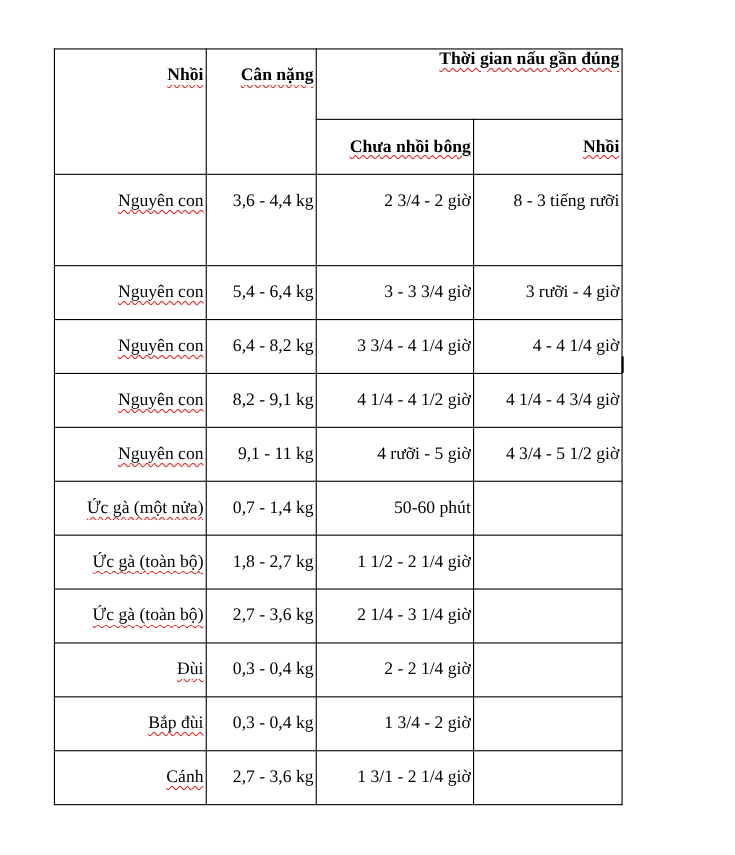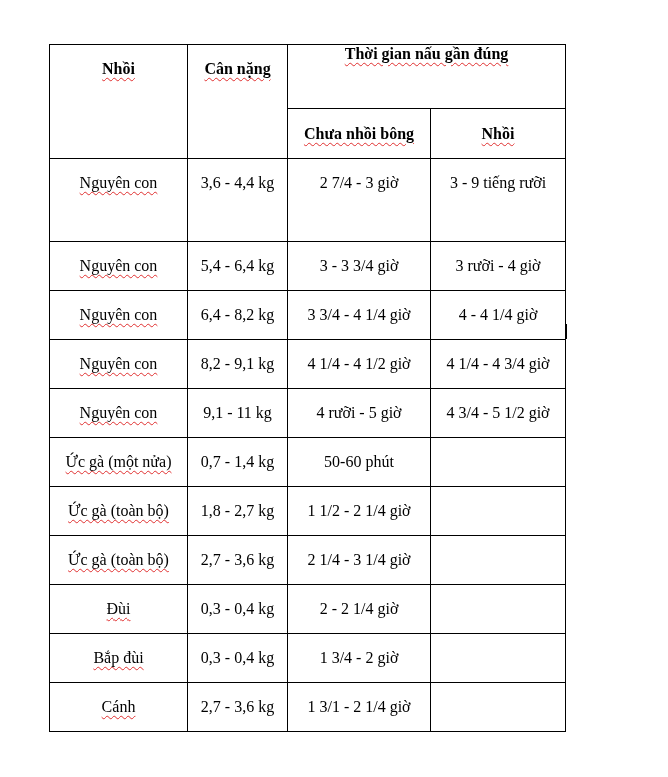--- a/index.html
+++ b/index.html
@@ -1,20 +1,20 @@
 <!DOCTYPE html>
 <html><head>
 <meta charset="utf-8">
 <style>
   html, body { margin:0; padding:0; background:#ffffff; }
   body { width:668px; height:777px; position:relative; overflow:hidden;
          font-family:"Liberation Serif", serif; color:#000; }
   table.doc { position:absolute; left:49px; top:44px; border-collapse:collapse;
               table-layout:fixed; width:516px; }
-  table.doc td, table.doc th { border:1.5px solid #000; text-align:center;
+  table.doc td, table.doc th { border:1.5px solid #000; text-align:right;
               font-size:16px; padding:0 2px; white-space:nowrap; }
   th { font-weight:bold; }
   .sp { text-decoration: underline wavy #e03030; text-decoration-thickness:1px;
         text-underline-offset:3px; }
   .h1 td, .h1 th { height:63px; vertical-align:top; padding-top:15px; }
   .h2 th { height:49px; vertical-align:middle; }
   tr.r-first td { height:67px; vertical-align:top; padding-top:15px; }
   tr.r td { height:48px; vertical-align:middle; }
   .cursor { position:absolute; left:565px; top:324px; width:2px; height:15px; background:#000; }
 </style>
@@ -36,22 +36,22 @@
   </tr>
   <tr class="h2">
     <th><span class="sp">Chưa nhồi bông</span></th>
     <th><span class="sp">Nhồi</span></th>
   </tr>
   </tbody>
     <tbody id="tbody">
       <tr class="r-first">
     <td><span class="sp">Nguyên con</span></td>
     <td><span>3,6 - 4,4 kg</span></td>
-    <td><span>2 7/4 - 3 giờ</span></td>
-    <td><span>3 - 9 tiếng rưỡi</span></td>
+    <td><span>2 3/4 - 2 giờ</span></td>
+    <td><span>8 - 3 tiếng rưỡi</span></td>
   </tr>
       <tr class="r">
     <td><span class="sp">Nguyên con</span></td>
     <td><span>5,4 - 6,4 kg</span></td>
     <td><span>3 - 3 3/4 giờ</span></td>
     <td><span>3 rưỡi - 4 giờ</span></td>
   </tr>
       <tr class="r">
     <td><span class="sp">Nguyên con</span></td>
     <td><span>6,4 - 8,2 kg</span></td>

